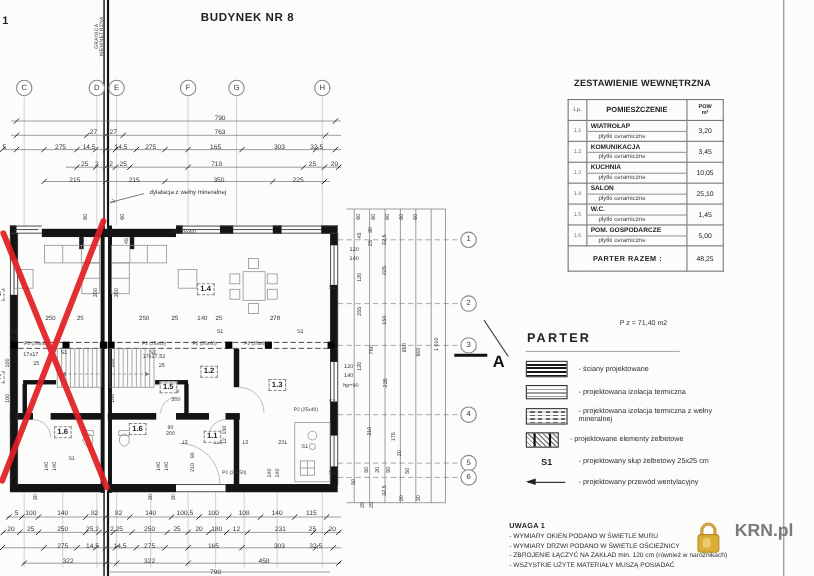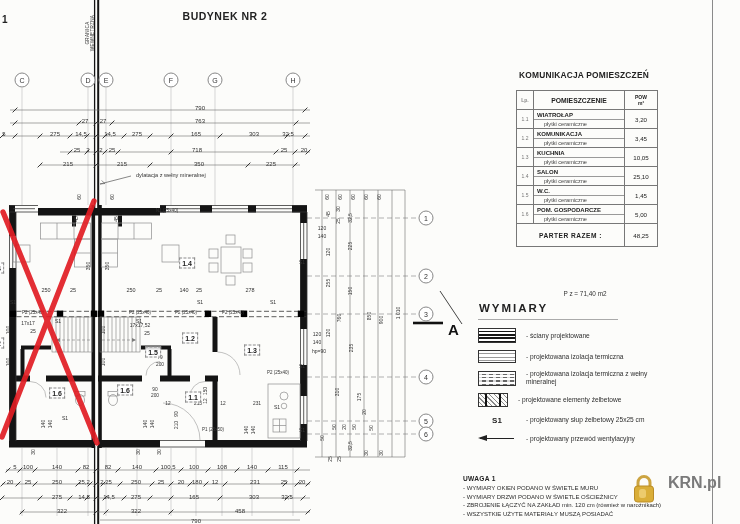--- a/index.html
+++ b/index.html
@@ -553,26 +553,26 @@
     </div>
 
   <svg id="overlay-svg" width="740" height="524" viewBox="0 0 740 524">
     <g id="red-cross" stroke-width="5.4" stroke-linecap="round" opacity="0.92" stroke="#e11d24">
       <line x1="3" y1="212" x2="97" y2="443"></line>
       <line x1="94" y1="201" x2="2" y2="437"></line>
     </g>
   </svg>
 
   <span class="corner-frag">1</span>
-  <div class="bldg-title">BUDYNEK NR 2</div>
+  <div class="bldg-title">BUDYNEK NR 8</div>
   <div class="boundary-lbl">GRANICA WEWNĘTRZNA</div>
   <div class="dylatacja">dylatacja z wełny mineralnej</div>
   <div class="section-A">A</div>
 
-  <div class="table-title">KOMUNIKACJA POMIESZCZEŃ</div>
+  <div class="table-title">ZESTAWIENIE WEWNĘTRZNA</div>
   <table id="room-table">
     <thead>
       <tr>
         <th class="c-no th-no">Lp.</th>
         <th class="c-name th-name">POMIESZCZENIE</th>
         <th class="c-area th-area">
           <div>POW</div>
           <div>m²</div>
         </th>
       </tr>
@@ -629,21 +629,21 @@
       </tbody>
     <tbody>
       <tr class="t-footer">
         <td colspan="2" class="ft-label">PARTER RAZEM :</td>
         <td class="c-area">48,25</td>
       </tr>
     </tbody>
   </table>
   <div class="area-note">P z = 71,40 m2</div>
 
-  <div class="legend-title">WYMIARY</div>
+  <div class="legend-title">PARTER</div>
   <div class="legend-rule"></div>
   <div id="legend-items">
       <div class="leg-row">
         <div class="sw sw-wall"></div>
         <div class="leg-lbl">- ściany projektowane</div>
       </div>
       <div class="leg-row">
         <div class="sw sw-insulation"></div>
         <div class="leg-lbl">- projektowana izolacja termiczna</div>
       </div>

